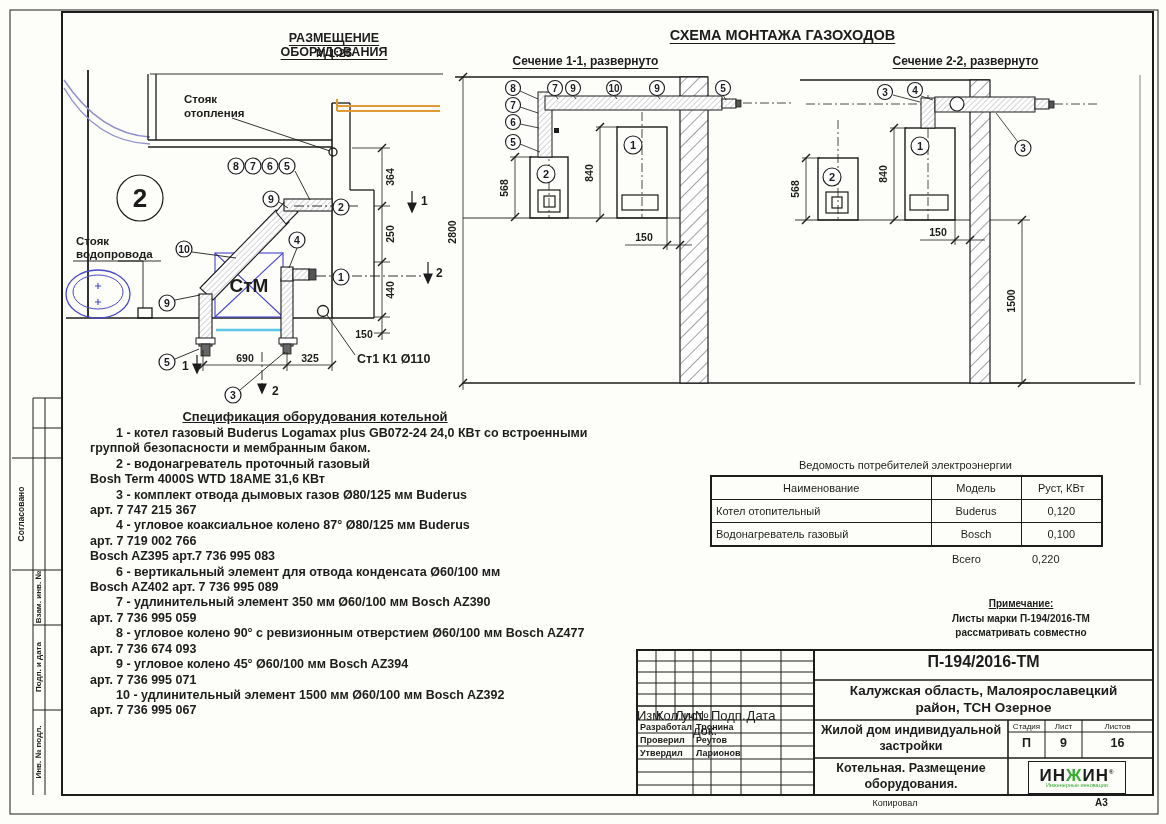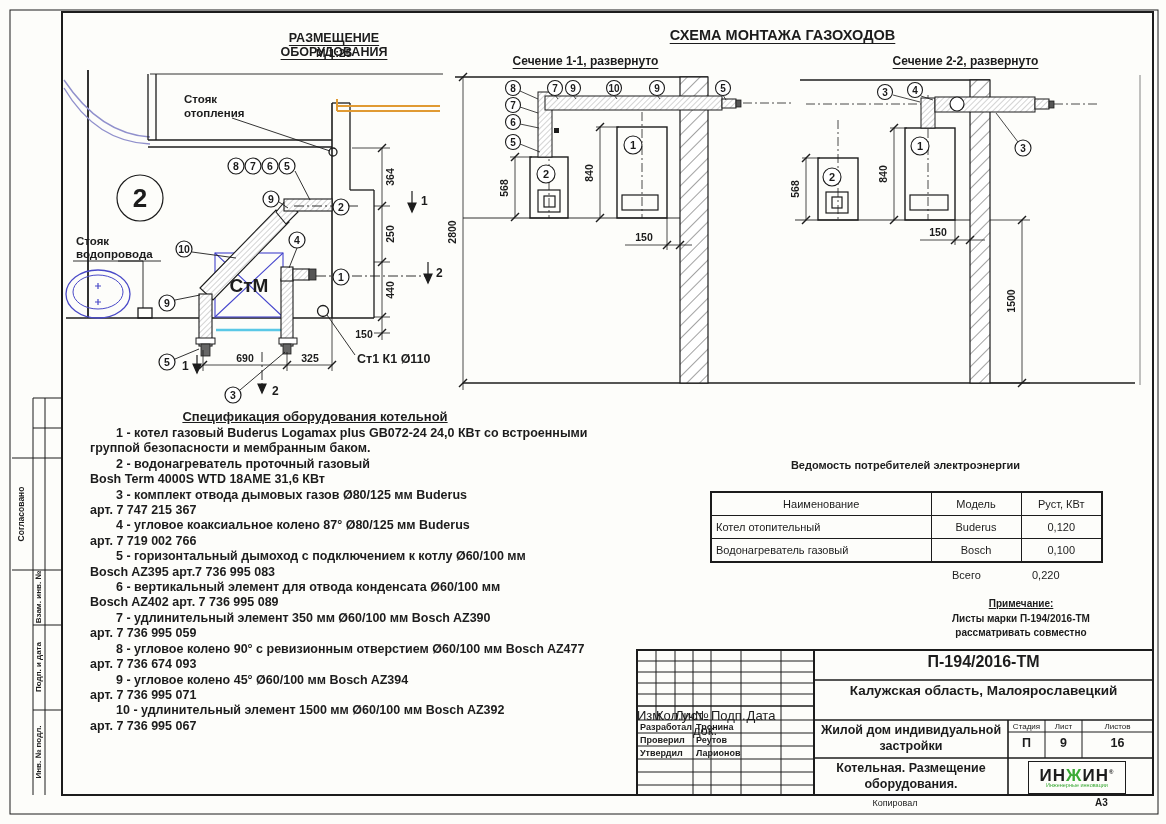--- a/index.html
+++ b/index.html
@@ -10,21 +10,21 @@
   .ul{text-decoration:underline;text-underline-offset:3px;}
   svg{position:absolute;left:0;top:0;}
   svg text{font-family:"Liberation Sans",sans-serif;font-weight:bold;fill:#1c1c1c;}
   .spec{position:absolute;left:90px;top:426px;width:585px;font-size:12.5px;font-weight:bold;line-height:15.4px;}
   .spec .ln{white-space:nowrap;}
   .spec .ind{padding-left:26px;}
   .spec-title{position:absolute;left:150px;top:409px;width:330px;text-align:center;
               font-size:13px;font-weight:bold;text-decoration:underline;}
   
   .consumers{position:absolute;left:710px;top:459px;width:391px;font-size:11px;}
-  .consumers .c-title{text-align:center;margin-bottom:20px;font-weight:bold;}
+  .consumers .c-title{text-align:center;margin-bottom:4px;}
   table.ctab{border-collapse:collapse;width:100%;table-layout:fixed;}
   table.ctab th,table.ctab td{border:1px solid #1c1c1c;height:22px;font-weight:normal;font-size:11px;padding:0 4px;}
   table.ctab{border:2px solid #1c1c1c;}
   table.ctab th{text-align:center;}
   td.cl{text-align:left;padding-left:8px;}
   td.cc{text-align:center;}
   .totals{position:relative;height:18px;margin-top:4px;}
   .totals .tl{position:absolute;left:242px;top:2px;}
   .totals .tv{position:absolute;left:322px;top:2px;}
   
@@ -426,21 +426,20 @@
   <div class="spec-title">Спецификация оборудования котельной</div>
   <div class="spec">
     <div class="ln ind">1 - котел газовый Buderus Logamax plus GB072-24  24,0 КВт со встроенными</div>
     <div class="ln">группой безопасности и мембранным баком.</div>
     <div class="ln ind">2 - водонагреватель проточный газовый</div>
     <div class="ln">Bosh Term 4000S WTD 18AME 31,6 КВт</div>
     <div class="ln ind">3 - комплект отвода дымовых газов Ø80/125 мм Buderus</div>
     <div class="ln">арт. 7 747 215 367</div>
     <div class="ln ind">4 - угловое коаксиальное колено 87° Ø80/125 мм Buderus</div>
     <div class="ln">арт. 7 719 002 766</div>
-    <div class="ln ind">5 - горизонтальный дымоход с подключением к котлу Ø60/100 мм</div>
     <div class="ln">Bosch AZ395 арт.7 736 995 083</div>
     <div class="ln ind">6 - вертикальный элемент для отвода конденсата Ø60/100 мм</div>
     <div class="ln">Bosch AZ402 арт. 7 736 995 089</div>
     <div class="ln ind">7 - удлинительный элемент 350 мм Ø60/100 мм Bosch AZ390</div>
     <div class="ln">арт. 7 736 995 059</div>
     <div class="ln ind">8 - угловое колено 90° с ревизионным отверстием Ø60/100 мм Bosch AZ477</div>
     <div class="ln">арт. 7 736 674 093</div>
     <div class="ln ind">9 - угловое колено 45° Ø60/100 мм Bosch AZ394</div>
     <div class="ln">арт. 7 736 995 071</div>
     <div class="ln ind">10 - удлинительный элемент 1500 мм Ø60/100 мм Bosch AZ392</div>
@@ -481,20 +480,21 @@
 
   <div class="note">
     <div class="nt">Примечание:</div>
     <div>Листы марки П-194/2016-ТМ</div>
     <div>рассматривать совместно</div>
   </div>
 
   <div class="tb-doc">П-194/2016-ТМ</div>
   <div class="tb-proj">
     <div>Калужская область, Малоярославецкий</div>
+    <div>район, ТСН Озерное</div>
   </div>
   <div class="tb-obj">
     <div>Жилой дом индивидуальной</div>
     <div>застройки</div>
   </div>
   <div class="tb-sheetname">
     <div>Котельная. Размещение</div>
     <div>оборудования.</div>
   </div>
   <div class="tb-small" style="left:1008px;top:722px;width:37px;">Стадия</div>

